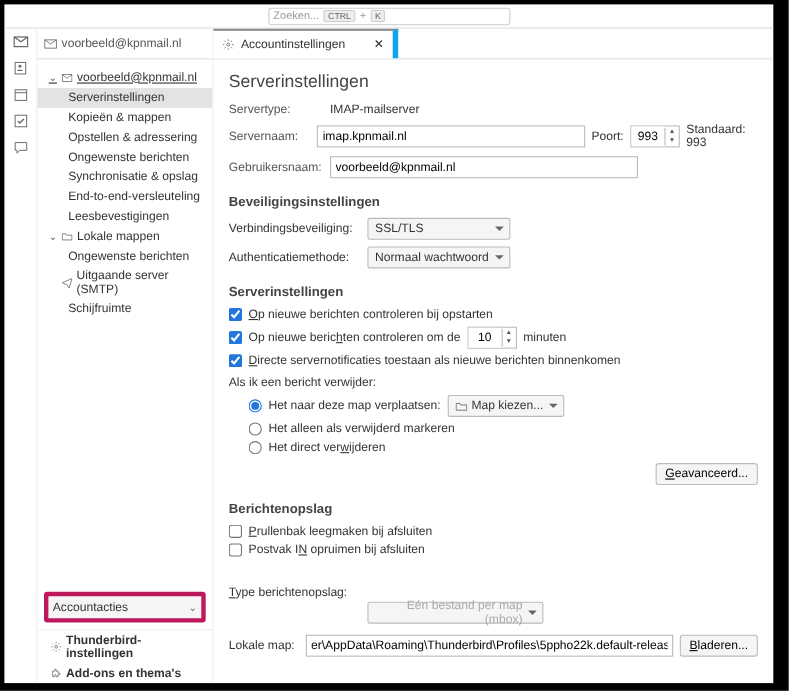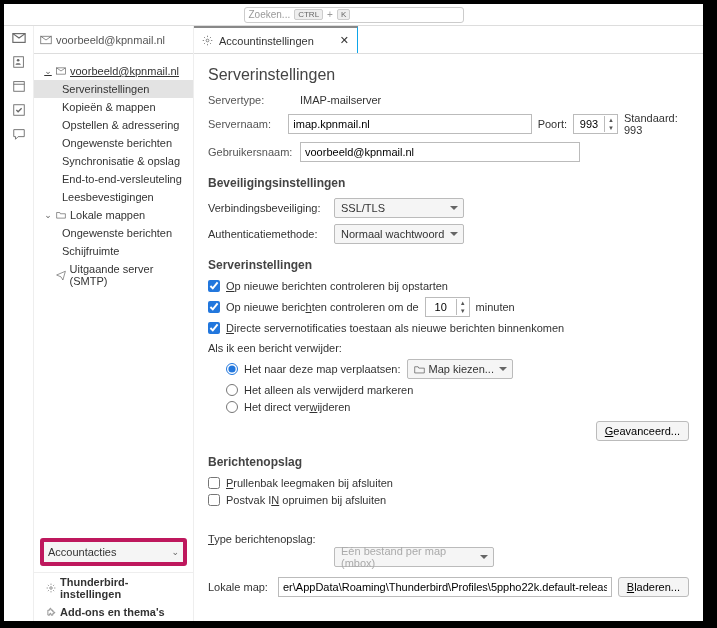--- a/index.html
+++ b/index.html
@@ -8,21 +8,21 @@
 .topbar { height: 22px; border-bottom: 1px solid #ddd; display: flex; align-items: center; justify-content: center; position: relative; }
 .search { width: 220px; height: 16px; border: 1px solid #ccc; border-radius: 3px; display: flex; align-items: center; padding: 0 4px; color: #999; font-size: 10px; gap: 4px; }
 .kbd { background: #eee; border: 1px solid #ccc; border-radius: 2px; padding: 0 3px; font-size: 8px; color: #666; }
 .main { flex: 1; display: flex; min-height: 0; }
 .iconbar { width: 30px; border-right: 1px solid #eee; display: flex; flex-direction: column; align-items: center; gap: 10px; padding-top: 5px; }
 .iconbar svg { width: 14px; height: 14px; fill: #666; }
 .leftcol { width: 160px; border-right: 1px solid #eee; display: flex; flex-direction: column; min-height: 0; }
 .tab-head { height: 28px; border-bottom: 1px solid #ddd; display: flex; align-items: center; padding: 0 6px; gap: 4px; color: #555; }
 .tab-head svg { width: 12px; height: 12px; fill: #666; flex-shrink: 0; }
 .tabbar { height: 28px; border-bottom: 1px solid #ddd; display: flex; }
-.tab { display: flex; align-items: center; gap: 6px; padding: 0 8px; border-right: 1px solid #0ea5e9; background: #f7f7f7; border-top: 2px solid #bbb; font-size: 11px;}
+.tab { display: flex; align-items: center; gap: 6px; padding: 0 8px; border-right: 5px solid #0ea5e9; background: #f7f7f7; border-top: 2px solid #bbb; font-size: 11px;}
 .tab.active { background: #fff; border-top: 2px solid #888; }
 .tab svg { width: 11px; height: 11px; fill: #666; }
 .tab .close { margin-left: 20px; cursor: pointer; }
 .tree { flex: 1; padding: 8px 0; overflow: auto; }
 .tree-item { display: flex; align-items: center; gap: 4px; padding: 3px 6px 3px 10px; cursor: pointer; }
 .tree-item.l1 { padding-left: 28px; }
 .tree-item.selected { background: #e3e3e3; }
 .tree-item.header { font-weight: normal; text-decoration: underline; }
 .tree-item svg { width: 10px; height: 10px; fill: #555; flex-shrink:0;}
 .chev { width: 8px; display:inline-block; text-align:center; color:#666; font-size:9px;}
@@ -31,21 +31,21 @@
 .bottom-links { border-top: 1px solid #eee; }
 .bottom-links .tree-item { padding-left: 12px; font-weight: bold; }
 .content { flex: 1; padding: 12px 14px; overflow: auto; }
 h1 { font-size: 16px; font-weight: 400; color: #444; margin-bottom: 10px; }
 h2 { font-size: 12px; font-weight: 600; color: #444; margin: 14px 0 8px; }
 .row { display: flex; align-items: center; margin-bottom: 6px; gap: 6px; }
 .label { width: 86px; color: #555; }
 .static { color: #333; }
 input[type=text] { border: 1px solid #bbb; padding: 2px 4px; font-size: 11px; height: 20px; }
 .wide { width: 280px; }
-select, .select { border: 1px solid #bbb; background: #f5f5f5; padding: 2px 18px 2px 6px; height: 20px; font-size: 11px; position: relative; display:inline-flex; align-items:center; border-radius:2px;}
+select, .select { border: 1px solid #bbb; background: #f5f5f5; padding: 2px 18px 2px 6px; height: 20px; font-size: 11px; position: relative; display:inline-flex; align-items:center; border-radius:2px;text-align:right;}
 .select::after { content: ""; position: absolute; right: 5px; top: 7px; border: 4px solid transparent; border-top-color: #666; }
 .check { display: flex; align-items: center; gap: 6px; margin: 5px 0; }
 .check input { width: 12px; height: 12px; accent-color: #2277dd; }
 .radio { display: flex; align-items: center; gap: 6px; margin: 5px 0 5px 18px; }
 .radio input { width: 12px; height: 12px; accent-color: #2277dd; }
 .underline { text-decoration: underline; }
 .btn { border: 1px solid #bbb; background: #f5f5f5; padding: 3px 8px; border-radius: 3px; cursor: pointer; font-size:11px;}
 .right { display:flex; justify-content:flex-end; margin:8px 0;}
 .stepper { display:flex; align-items:center; border:1px solid #bbb; height:20px;}
 .stepper input { border:none; width:30px; text-align:center; height:18px; font-size:11px;}
@@ -130,30 +130,30 @@
         <div class="tree-item">
           <span class="chev">⌄</span>
           <svg viewBox="0 0 16 16">
               <path d="M1 4h5l1 2h8v7H1z" fill="none" stroke="#555"></path>
             </svg>
           <span>Lokale mappen</span>
         </div>
         <div class="tree-item l1">
             <span>Ongewenste berichten</span>
           </div>
+        <div class="tree-item">
+          <span class="chev"></span>
+          <svg viewBox="0 0 16 16">
+              <path d="M1 8l14-6-4 14-3-5z" fill="none" stroke="#555"></path>
+            </svg>
+          <span>Uitgaande server (SMTP)</span>
+        </div>
         <div class="tree-item l1">
             <span>Schijfruimte</span>
           </div>
-        <div class="tree-item">
-          <span class="chev"></span>
-          <svg viewBox="0 0 16 16">
-              <path d="M1 8l14-6-4 14-3-5z" fill="none" stroke="#555"></path>
-            </svg>
-          <span>Uitgaande server (SMTP)</span>
-        </div>
         <div class="spacer"></div>
       </div>
       <div class="acct-btn">
         <span>Accountacties</span>
         <span style="font-size:9px;color:#666;">⌄</span>
       </div>
       <div class="bottom-links">
         <div class="tree-item">
           <svg viewBox="0 0 16 16">
               <circle cx="8" cy="8" r="2" fill="none" stroke="#555"></circle>

